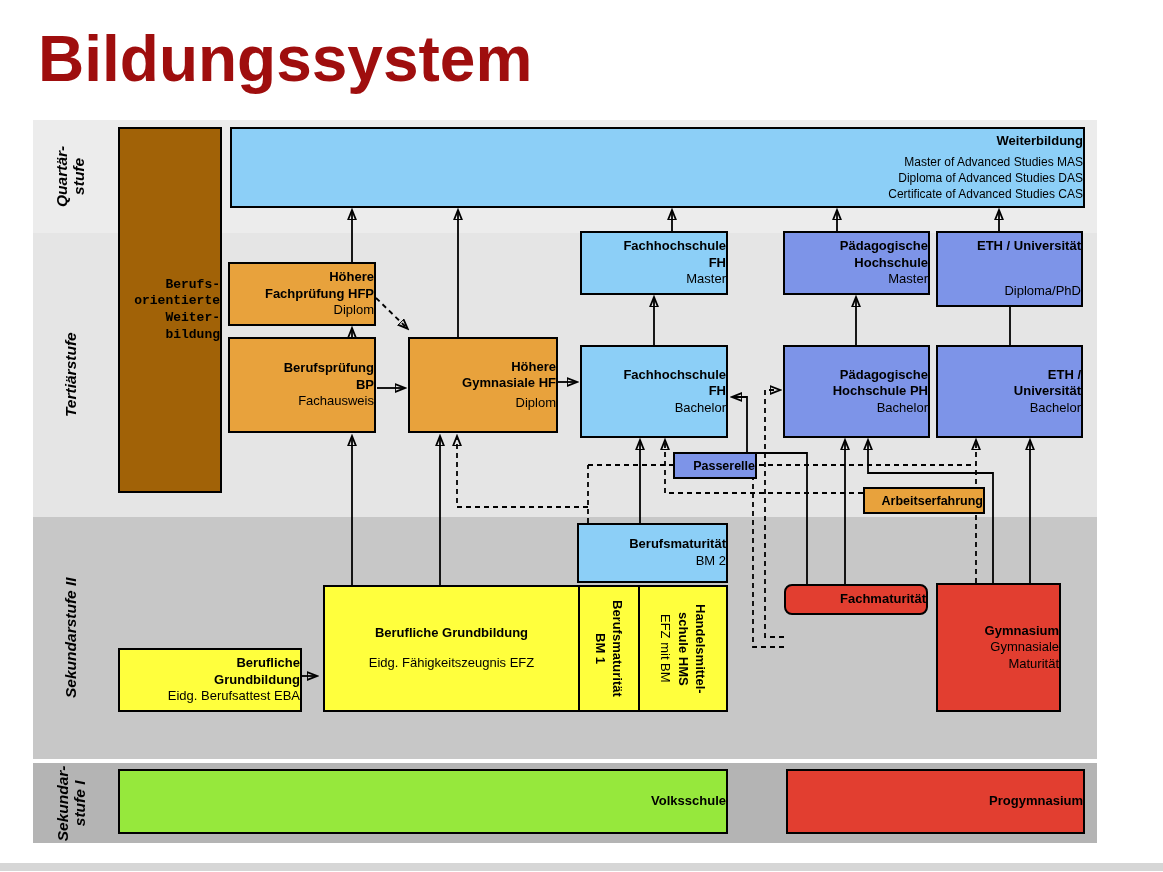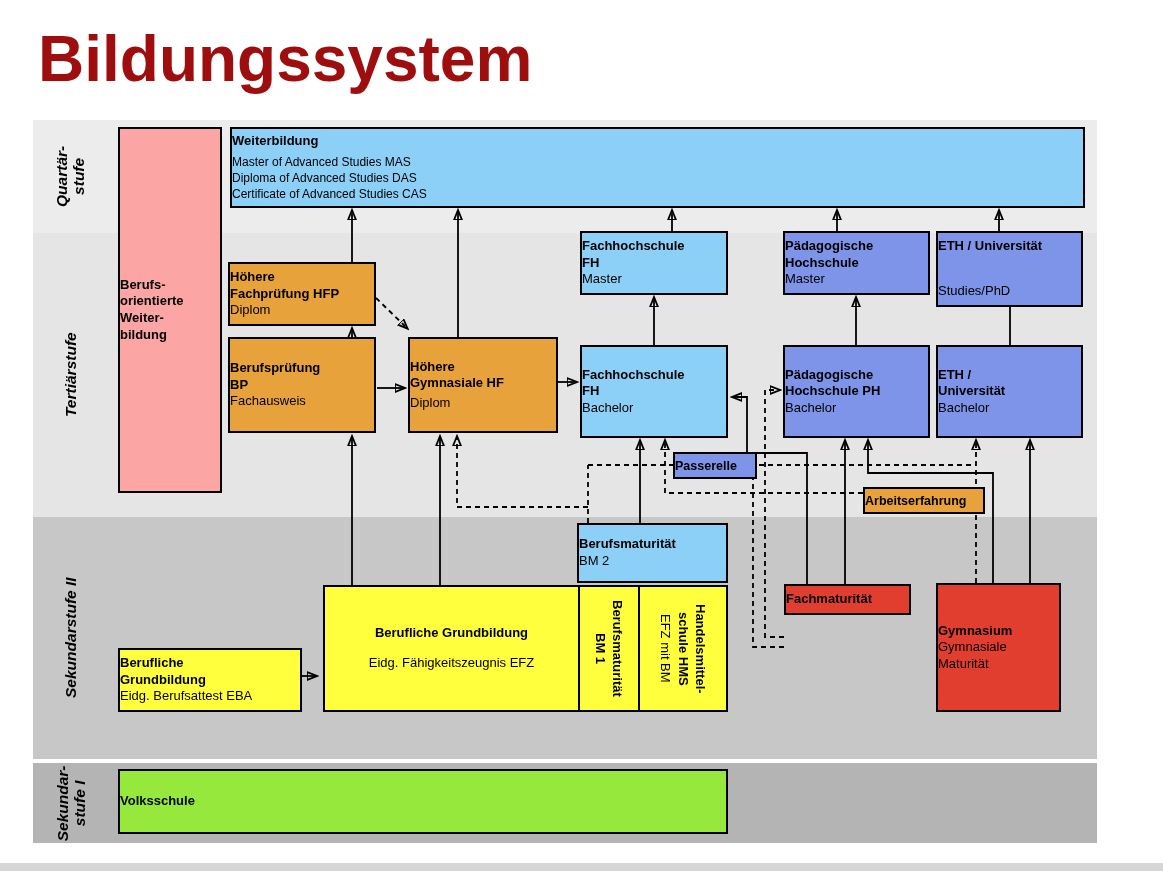--- a/index.html
+++ b/index.html
@@ -14,29 +14,29 @@
   .band-sek1{top:763px;height:80px;background:#b4b4b4;}
   .bottom-strip{position:absolute;left:0;top:863px;width:1163px;height:8px;background:#d6d6d6;}
 
   .band-label{position:absolute;left:33px;width:75px;display:flex;align-items:center;justify-content:center;z-index:4;}
   .band-label .rot{transform:rotate(-90deg);font-style:italic;font-weight:bold;font-size:15.5px;line-height:1.12;text-align:center;white-space:nowrap;color:#000;}
 
   svg.connectors{position:absolute;left:0;top:0;z-index:2;pointer-events:none;}
   svg.connectors line, svg.connectors polyline, svg.connectors path{stroke:#000;stroke-width:1.8;fill:none;}
   .dash{stroke-dasharray:5 4;}
 
-  .box{position:absolute;border:2px solid #000;box-sizing:border-box;display:flex;flex-direction:column;align-items:flex-start;justify-content:center;text-align:center;font-size:13px;line-height:1.28;color:#000;z-index:3;}
+  .box{position:absolute;border:2px solid #000;box-sizing:border-box;display:flex;flex-direction:column;align-items:flex-end;justify-content:center;text-align:center;font-size:13px;line-height:1.28;color:#000;z-index:3;}
   .b-title{font-weight:bold;}
   .b-sub{margin-top:3px;}
   .small-label{font-size:12.5px;font-weight:bold;border-width:2px;}
 
   .c-lblue{background:#8ccff7;}
   .c-blue{background:#7d94e8;}
   .c-orange{background:#e8a23c;}
-  .c-gold{background:#fca5a5;}
+  .c-gold{background:#a16207;font-family:Liberation Mono, monospace;}
   .c-yellow{background:#ffff3d;}
   .c-red{background:#e23e30;}
   .c-green{background:#96e83c;}
 
   .wb-line{font-size:12px;line-height:1.35;}
   .gb-complex{flex-direction:row;align-items:stretch;padding:0;}
   .sec{display:flex;flex-direction:column;align-items:center;justify-content:center;}
   .sec-efz{flex:1;}
   .sec-efz .b-sub{margin-top:13px;}
   .sec-bm1{width:58px;border-left:2px solid #000;}
@@ -161,21 +161,21 @@
   </div>
 
   <div class="box c-blue" style="left:783px;top:231px;width:147px;height:64px;">
     <div class="b-title">Pädagogische</div>
     <div class="b-title">Hochschule</div>
     <div>Master</div>
   </div>
 
   <div class="box c-blue" style="left:936px;top:231px;width:147px;height:76px;gap:28px;">
     <div class="b-title">ETH / Universität</div>
-    <div>Studies/PhD</div>
+    <div>Diploma/PhD</div>
   </div>
 
   <div class="box c-blue" style="left:783px;top:345px;width:147px;height:93px;">
     <div class="b-title">Pädagogische</div>
     <div class="b-title">Hochschule PH</div>
     <div>Bachelor</div>
   </div>
 
   <div class="box c-blue" style="left:936px;top:345px;width:147px;height:93px;">
     <div class="b-title">ETH /</div>
@@ -215,29 +215,32 @@
       </div>
     </div>
   </div>
 
   <div class="box c-yellow" style="left:118px;top:648px;width:184px;height:64px;">
     <div class="b-title">Berufliche</div>
     <div class="b-title">Grundbildung</div>
     <div>Eidg. Berufsattest EBA</div>
   </div>
 
-  <div class="box c-red" style="left:784px;top:584px;width:127px;height:31px;">
+  <div class="box c-red" style="left:784px;top:584px;width:144px;height:31px;border-radius:8px;">
     <div class="b-title">Fachmaturität</div>
   </div>
 
 
   <div class="box c-red" style="left:936px;top:583px;width:125px;height:129px;">
     <div class="b-title">Gymnasium</div>
     <div>Gymnasiale</div>
     <div>Maturität</div>
   </div>
 
   <div class="box c-green" style="left:118px;top:769px;width:610px;height:65px;">
     <div class="b-title">Volksschule</div>
   </div>
 
+  <div class="box c-red" style="left:786px;top:769px;width:299px;height:65px;">
+    <div class="b-title">Progymnasium</div>
+  </div>
 
 </div>
 
 </body></html>

